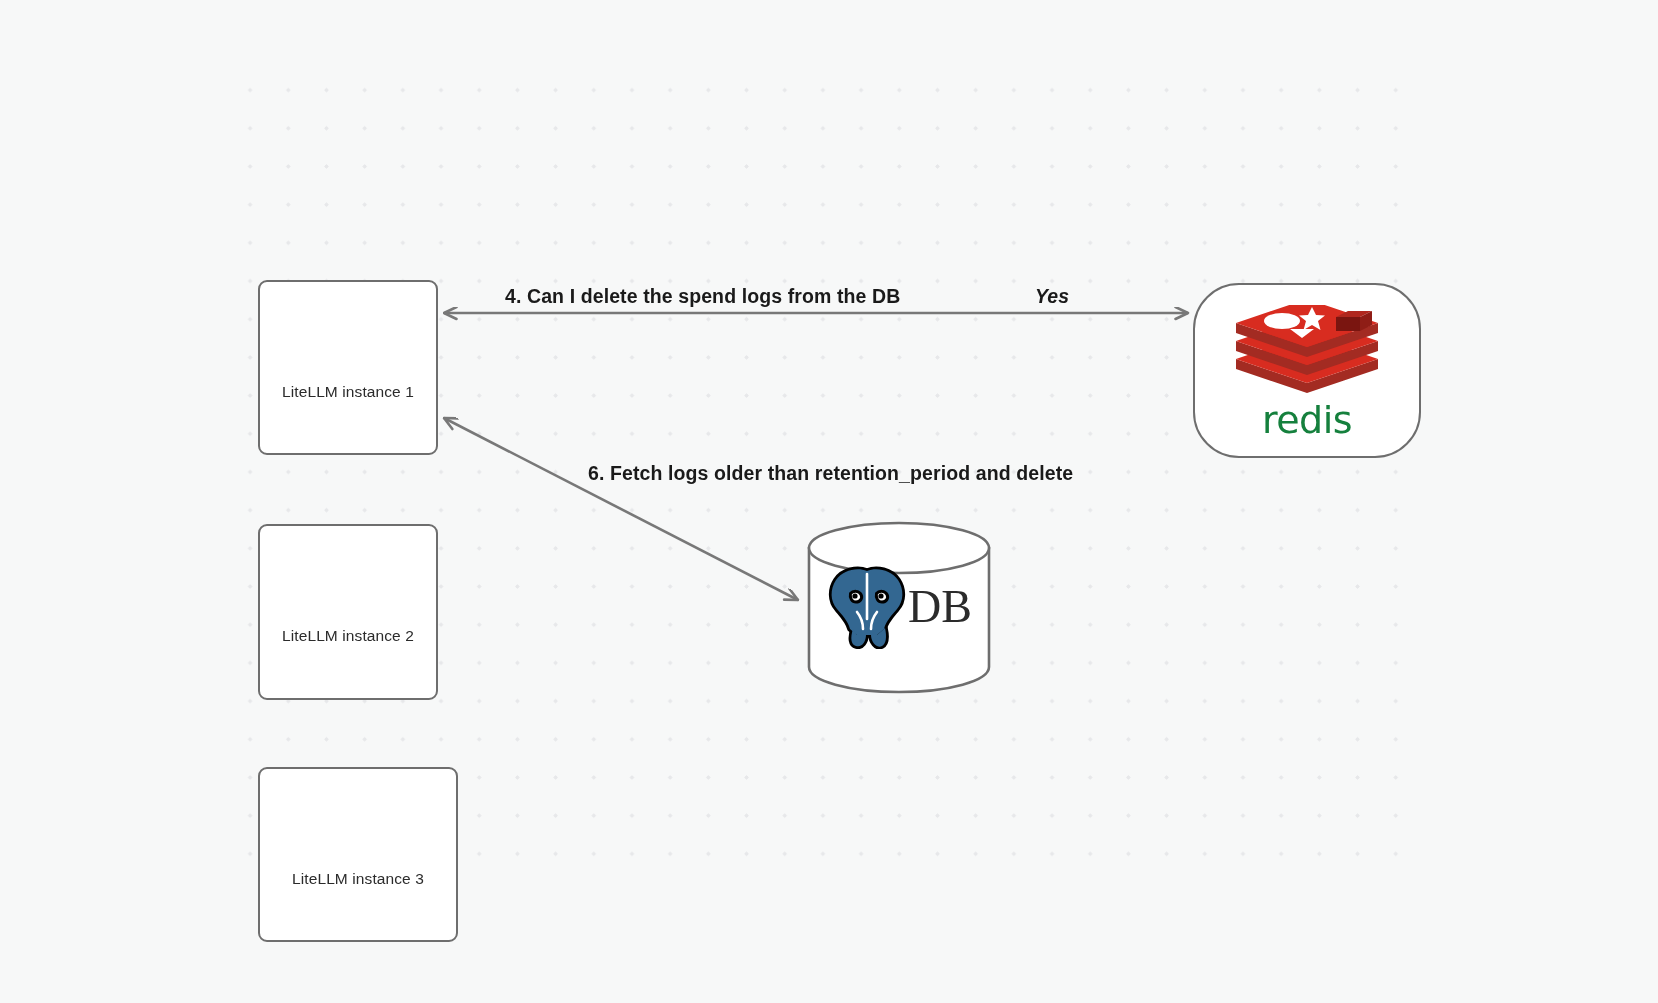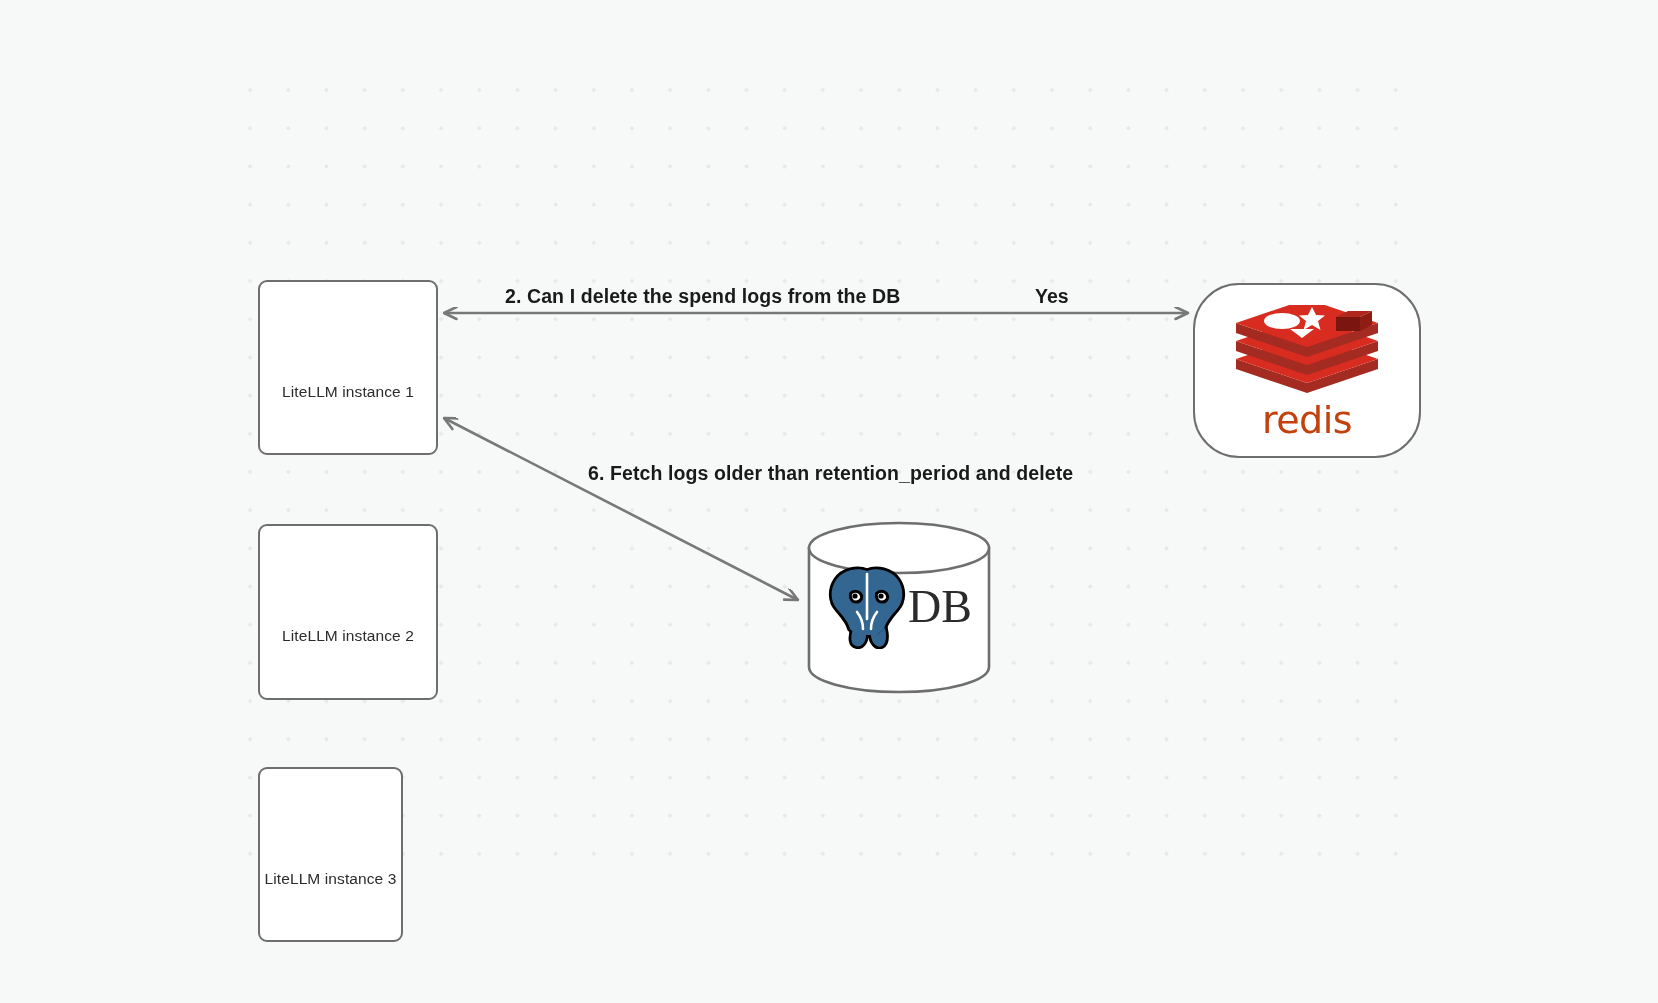--- a/index.html
+++ b/index.html
@@ -50,21 +50,21 @@
     font-size: 15.5px;
     color: #2b2b2b;
     font-family: "Liberation Sans", sans-serif;
     letter-spacing: 0.1px;
     white-space: nowrap;
     margin-top: 48px;
   }
 
   #node-instance-1 { left: 258px; top: 280px; width: 180px; height: 175px; }
   #node-instance-2 { left: 258px; top: 524px; width: 180px; height: 176px; }
-  #node-instance-3 { left: 258px; top: 767px; width: 145px; height: 175px; }
+  #node-instance-3 { left: 258px; top: 767px; width: 200px; height: 175px; }
 
   
   #node-redis {
     position: absolute;
     left: 1193px;
     top: 283px;
     width: 228px;
     height: 175px;
     background: #ffffff;
     border: 2.6px solid #6e6e6e;
@@ -82,21 +82,21 @@
   }
   .redis-word {
     position: absolute;
     left: 0;
     bottom: -2px;
     width: 100%;
     text-align: center;
     font-family: "DejaVu Sans", sans-serif;
     font-size: 38px;
     font-weight: 400;
-    color: #c2410c;
+    color: #15803d;
     letter-spacing: -0.5px;
     line-height: 1;
   }
 
   
   #node-db {
     position: absolute;
     left: 806px;
     top: 521px;
     width: 186px;
@@ -143,20 +143,21 @@
   #label-step-1 {
     left: 505px;
     top: 285px;
     font-size: 19.5px;
     letter-spacing: 0.1px;
   }
   #label-yes {
     left: 1035px;
     top: 285px;
     font-size: 19.5px;
+    font-style: italic;
   }
   #label-step-2 {
     left: 588px;
     top: 462px;
     font-size: 19.5px;
     letter-spacing: 0.1px;
   }
 </style>
 </head>
 <body>
@@ -175,21 +176,21 @@
       </marker>
     </defs>
 
      redis (horizontal) --&gt;
     <line x1="444" y1="313" x2="1188" y2="313" stroke="#787878" stroke-width="2.6" marker-start="url(#arrowL)" marker-end="url(#arrowR)"></line>
 
      db (diagonal) --&gt;
     <line x1="444" y1="418" x2="798" y2="600" stroke="#787878" stroke-width="2.6" marker-start="url(#arrowL)" marker-end="url(#arrowR)"></line>
   </svg>
 
-  <div class="edge-label" id="label-step-1">2.  Can I delete the spend logs from the DB</div>
+  <div class="edge-label" id="label-step-1">4.  Can I delete the spend logs from the DB</div>
 
   <div class="edge-label" id="label-yes">Yes</div>
 
   <div class="edge-label" id="label-step-2">6.  Fetch logs older than retention_period and delete</div>
 
   <div class="node-box" id="node-instance-1">
     <span class="node-label">LiteLLM instance 1</span>
   </div>
 
   <div class="node-box" id="node-instance-2">

